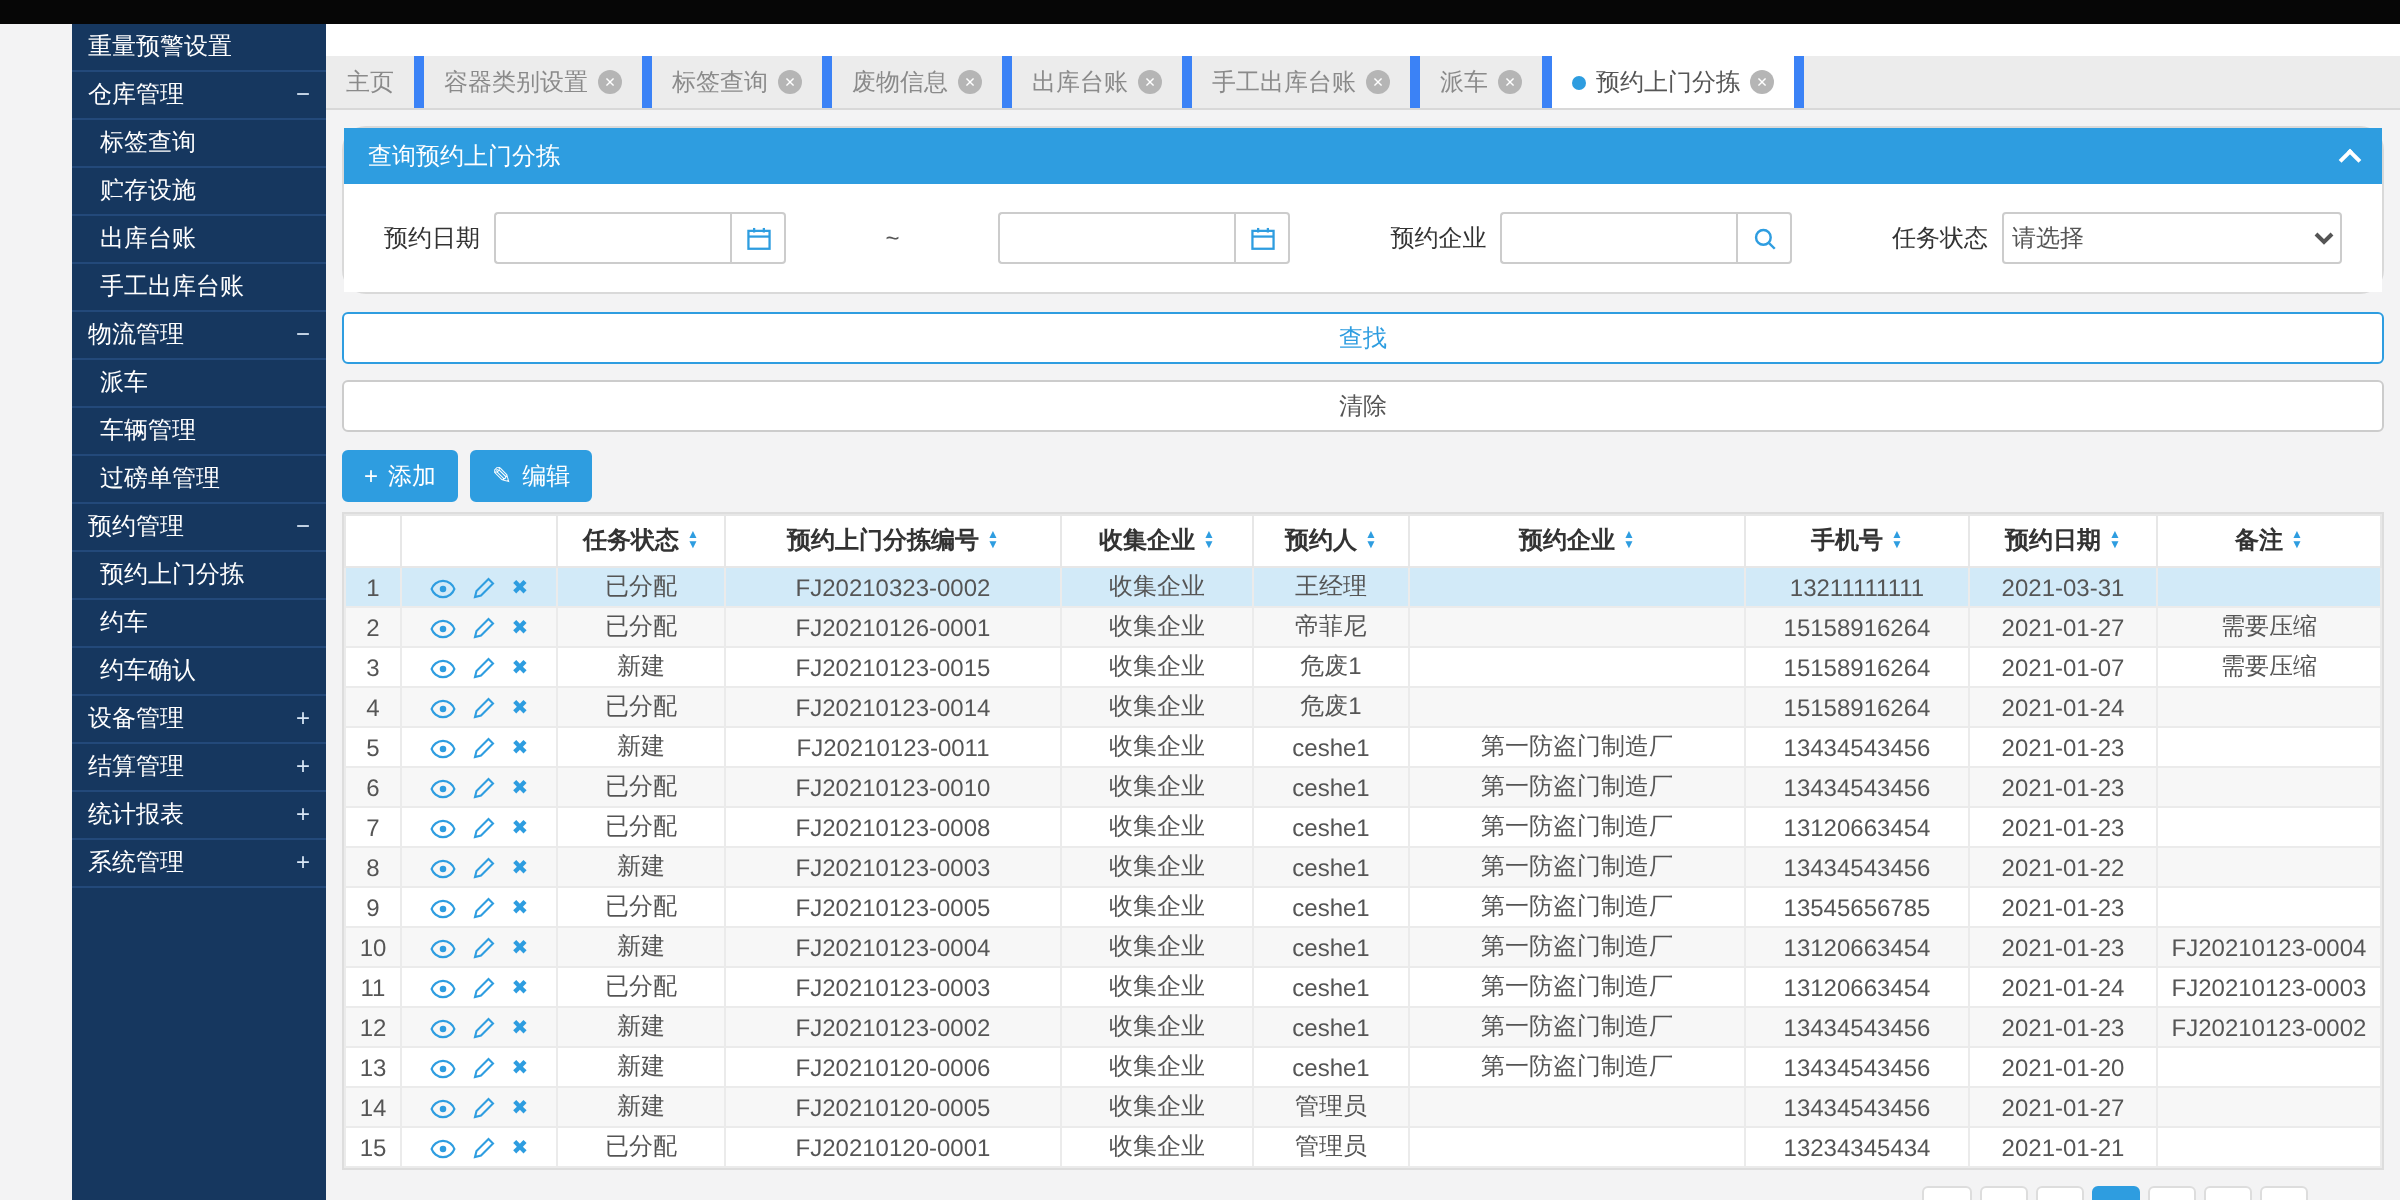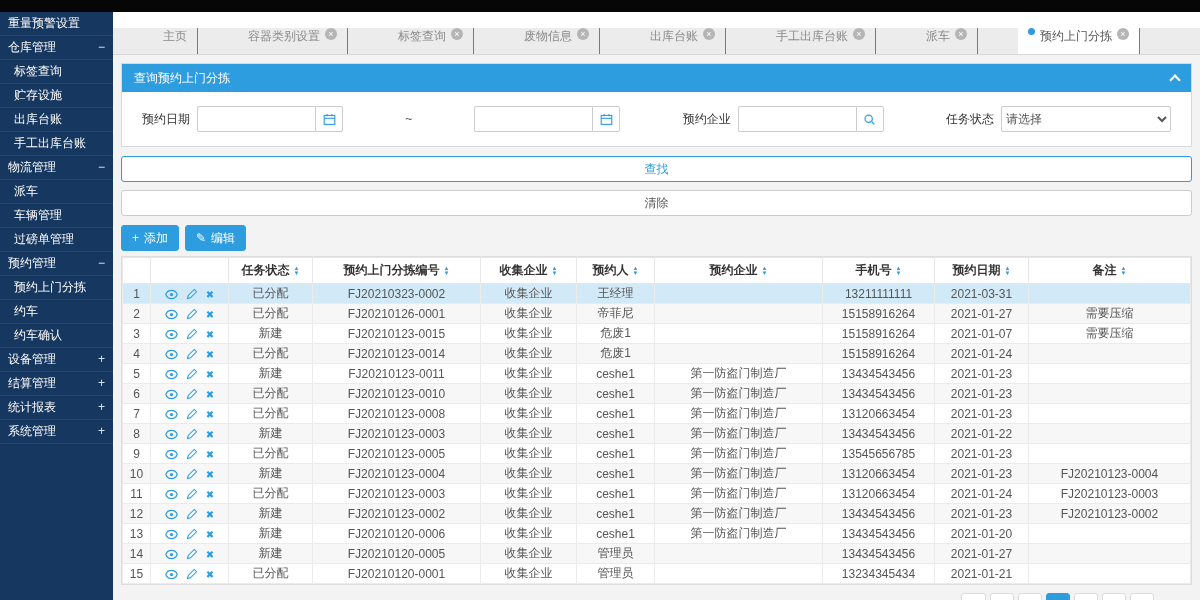--- a/index.html
+++ b/index.html
@@ -3,43 +3,43 @@
 <meta charset="utf-8">
 <style>
   * { box-sizing: border-box; margin: 0; padding: 0; }
   html,body { width:1200px; height:600px; overflow:hidden;
     font-family:"Liberation Sans","DejaVu Sans",sans-serif; font-size:12px; color:#555;
     background:#f3f3f4; }
   .topbar { height:12px; background:#060606; }
   .app { display:flex; height:588px; }
 
   
-  .sidebar { width:113px; flex-shrink:0; background:#16375f; overflow:hidden; }
+  .sidebar { width:127px; flex-shrink:0; background:#16375f; overflow:hidden;margin-left:36px; }
   .side-item { color:#fff; height:24px; line-height:23px; padding:0 8px;
     border-bottom:1px solid #23497a; display:flex; justify-content:space-between;
     align-items:center; white-space:nowrap; cursor:pointer; }
   .side-item.sub { padding-left:14px; }
   .side-item .toggle { color:#d8e6f5; font-size:12px; }
 
   
   .main { flex:1; display:flex; flex-direction:column; overflow:hidden; }
   .main-top { height:16px; background:#fff; }
   .tabbar { height:27px; background:#ececec; display:flex; align-items:stretch;
     border-bottom:1px solid #d8d8d8; }
-  .tab { display:flex; gap:5px; padding:0 10px;
-    border-right:1px solid #3b82f6; color:#8a8a8a; cursor:pointer; white-space:nowrap;margin-left:40px; }
+  .tab { display:flex; align-items:center; gap:5px; padding:0 10px;
+    border-right:5px solid #3b82f6; color:#8a8a8a; cursor:pointer; white-space:nowrap; }
   .tab.active { background:#fff; color:#555; }
   .tab .dot { width:7px; height:7px; border-radius:50%; background:#2e9de0; }
   .tab .close { width:12px; height:12px; border-radius:50%; background:#b5b5b5;
     color:#fff; font-size:9px; line-height:12px; text-align:center; }
 
   .content { flex:1; padding:8px; display:flex; flex-direction:column; overflow:hidden; }
 
   
-  .panel { border:1px solid #d9d9d9; border-radius:0; }
+  .panel { border:1px solid #d9d9d9; border-radius:12px; }
   .panel-head { background:#2e9de0; color:#fff; height:28px; display:flex;
     align-items:center; justify-content:space-between; padding:0 12px; cursor:pointer; }
   .chev { width:8px; height:8px; border-left:2px solid #fff; border-top:2px solid #fff;
     transform:rotate(45deg); margin-top:4px; }
   .panel-body { background:#fff; padding:14px 20px; display:flex; align-items:center;
     justify-content:space-between; }
   .field { display:flex; align-items:center; gap:7px; }
   .lbl { color:#333; white-space:nowrap; }
   .igroup { display:flex; }
   .igroup input { width:118px; height:26px; border:1px solid #ccc; border-right:none;

